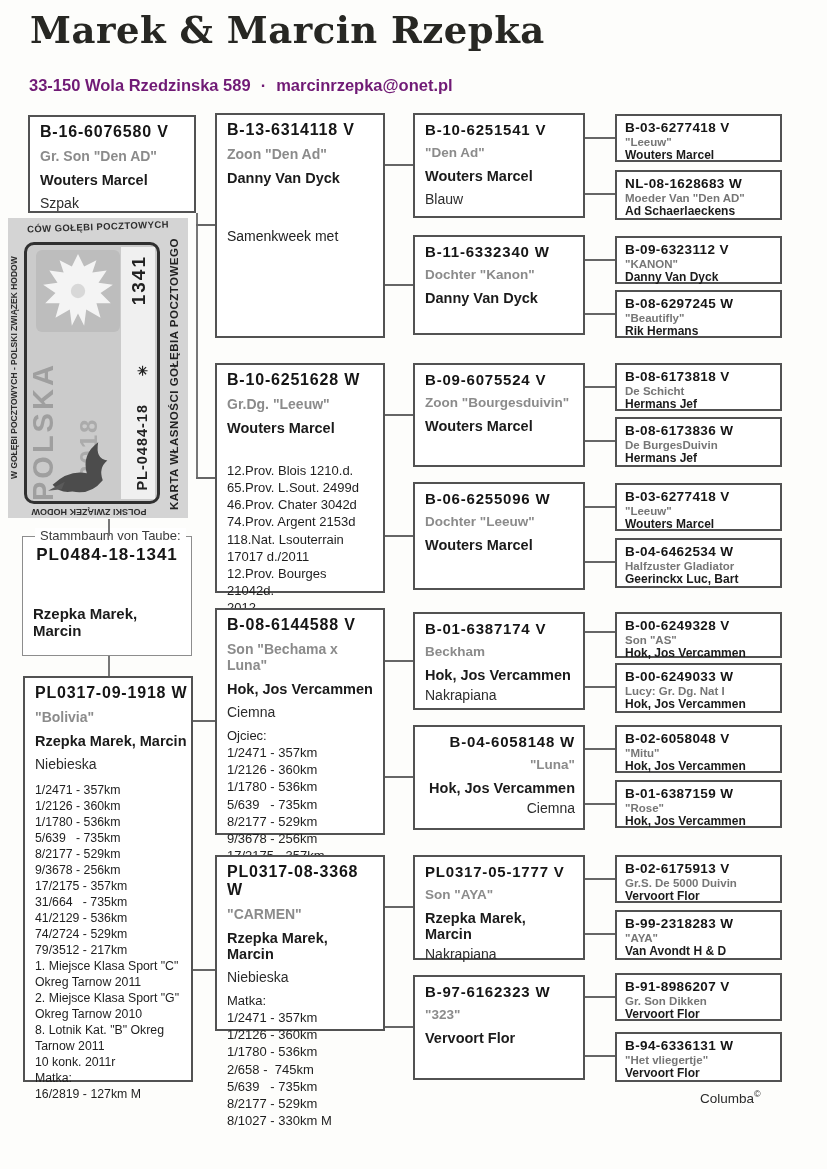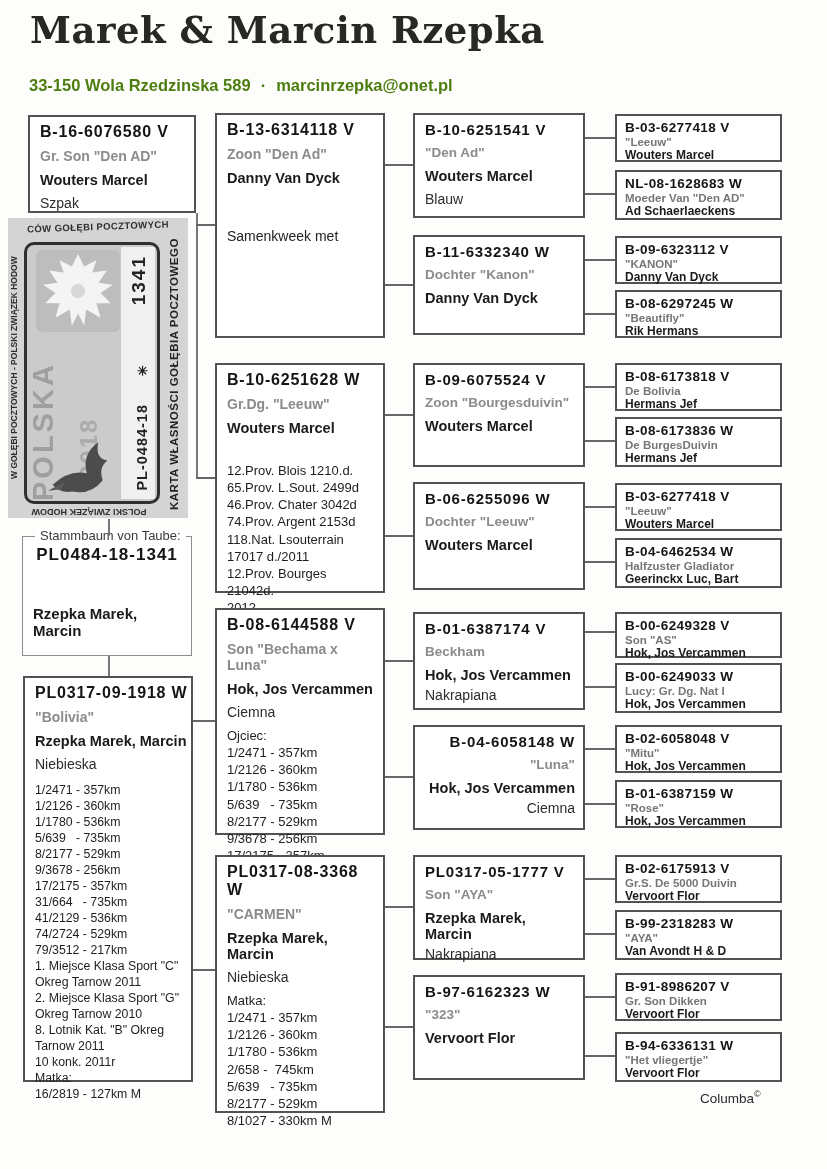--- a/index.html
+++ b/index.html
@@ -2,21 +2,21 @@
 <html><head>
 <meta charset="utf-8">
 <style>
   html,body { margin:0; padding:0; background:#eaeaea; }
   .page { position:relative; width:827px; height:1169px; margin:0 auto; background:#fdfdfb;
           font-family:"Liberation Sans", sans-serif; overflow:hidden; }
 
   
   .title { position:absolute; left:30px; top:8px; margin:0; font-family:"DejaVu Serif", serif;
            font-size:37px; font-weight:bold; color:#272723; letter-spacing:0.5px; }
-  .address { position:absolute; left:29px; top:76px; font-size:16.5px; font-weight:bold; color:#4d7c0f; }
+  .address { position:absolute; left:29px; top:76px; font-size:16.5px; font-weight:bold; color:#701a75; }
   .address .dot { margin:0 10px; }
 
   
   .box { position:absolute; box-sizing:border-box; background:#fff; border:2px solid #525252;
          padding:6px 8px 4px 10px; color:#1c1c1c; }
   .ring { font-weight:bold; letter-spacing:0.8px; color:#151515; font-size:16px; }
   .ring.md { font-size:15px; }
   .ring.sm { font-size:13.5px; letter-spacing:0.4px; }
   .pname { font-weight:bold; color:#8b8b8b; font-size:14px; margin-top:7px; }
   .fancier { font-weight:bold; color:#1b1b1b; font-size:14.5px; margin-top:8px; }
@@ -144,21 +144,21 @@
   </div>
 
   <div class="box" style="left:215px;top:608px;width:170px;height:227px;">
     <div class="ring">B-08-6144588 V</div>
     <div class="pname">Son "Bechama x Luna"</div>
     <div class="fancier">Hok, Jos Vercammen</div>
     <div class="colorline">Ciemna</div>
     <div class="results mt8" style="font-size:13px;"><div>Ojciec:</div><div>1/2471 - 357km</div><div>1/2126 - 360km</div><div>1/1780 - 536km</div><div>5/639   - 735km</div><div>8/2177 - 529km</div><div>9/3678 - 256km</div><div>17/2175 - 357km</div></div>
   </div>
 
-  <div class="box" style="left:215px;top:855px;width:170px;height:258px;">
+  <div class="box" style="left:215px;top:855px;width:170px;height:176px;">
     <div class="ring">PL0317-08-3368 W</div>
     <div class="pname">"CARMEN"</div>
     <div class="fancier">Rzepka Marek, Marcin</div>
     <div class="colorline">Niebieska</div>
     <div class="results mt8" style="font-size:13px;"><div>Matka:</div><div>1/2471 - 357km</div><div>1/2126 - 360km</div><div>1/1780 - 536km</div><div>2/658 -  745km</div><div>5/639   - 735km</div><div>8/2177 - 529km</div><div>8/1027 - 330km M</div></div>
   </div>
 
   <div class="box" style="left:413px;top:113px;width:172px;height:105px;">
     <div class="ring md">B-10-6251541 V</div>
     <div class="pname" style="font-size:13.5px;">"Den Ad"</div>
@@ -219,21 +219,21 @@
     <div class="pname">"KANON"</div>
     <div class="fancier">Danny Van Dyck</div>
   </div>
   <div class="box g3" style="left:615px;top:290px;width:167px;height:48px;">
     <div class="ring sm">B-08-6297245 W</div>
     <div class="pname">"Beautifly"</div>
     <div class="fancier">Rik Hermans</div>
   </div>
   <div class="box g3" style="left:615px;top:363px;width:167px;height:48px;">
     <div class="ring sm">B-08-6173818 V</div>
-    <div class="pname">De Bolivia</div>
+    <div class="pname">De Schicht</div>
     <div class="fancier">Hermans Jef</div>
   </div>
   <div class="box g3" style="left:615px;top:417px;width:167px;height:50px;">
     <div class="ring sm">B-08-6173836 W</div>
     <div class="pname">De BurgesDuivin</div>
     <div class="fancier">Hermans Jef</div>
   </div>
   <div class="box g3" style="left:615px;top:483px;width:167px;height:48px;">
     <div class="ring sm">B-03-6277418 V</div>
     <div class="pname">"Leeuw"</div>

